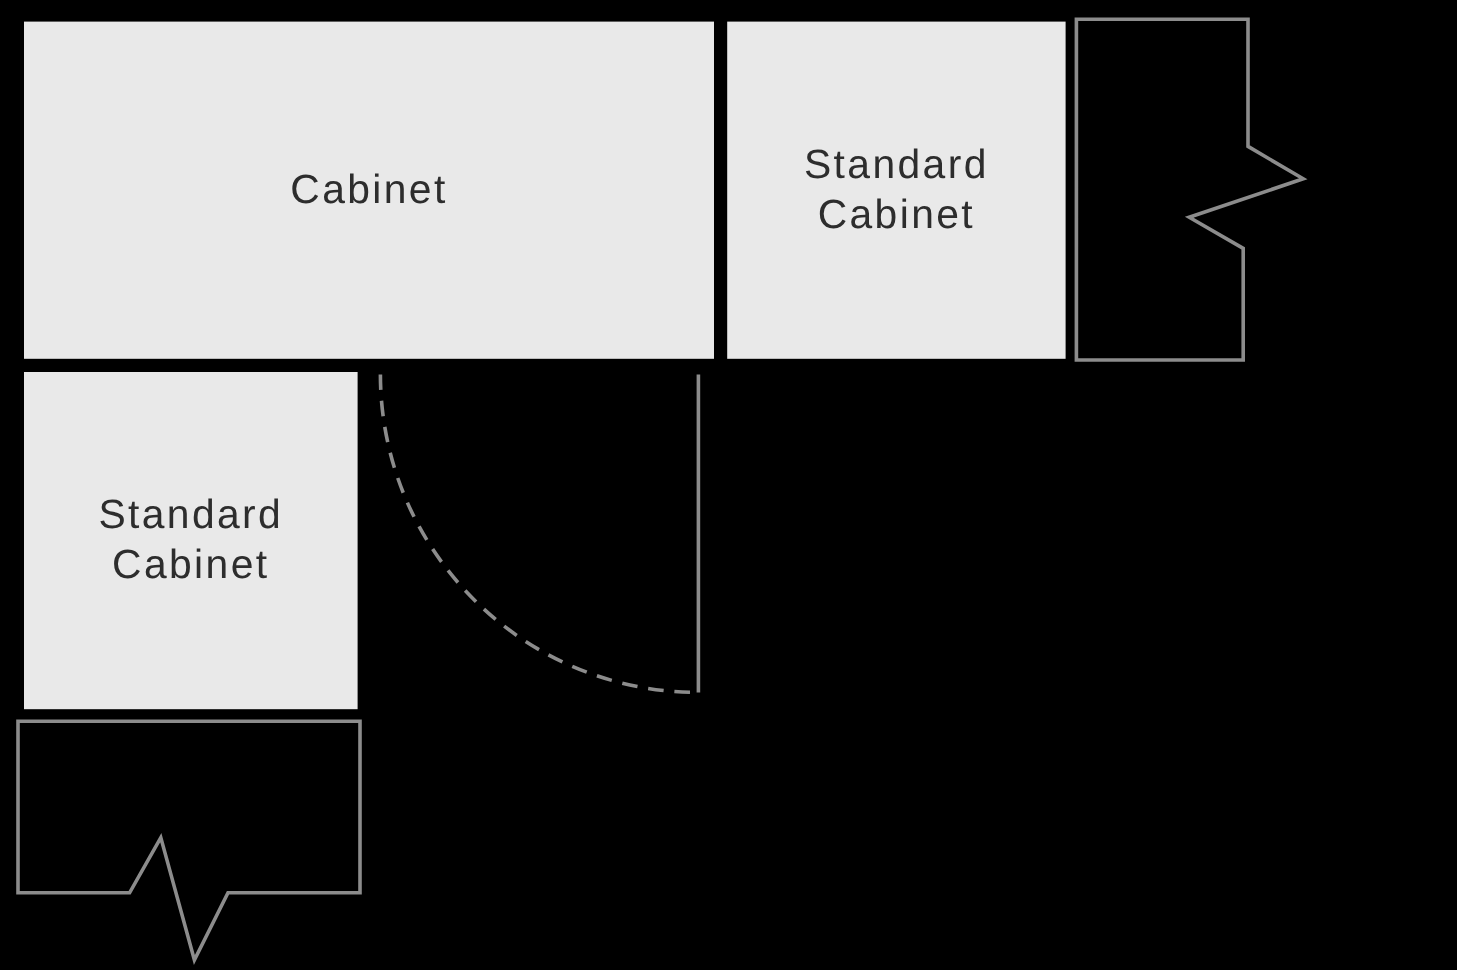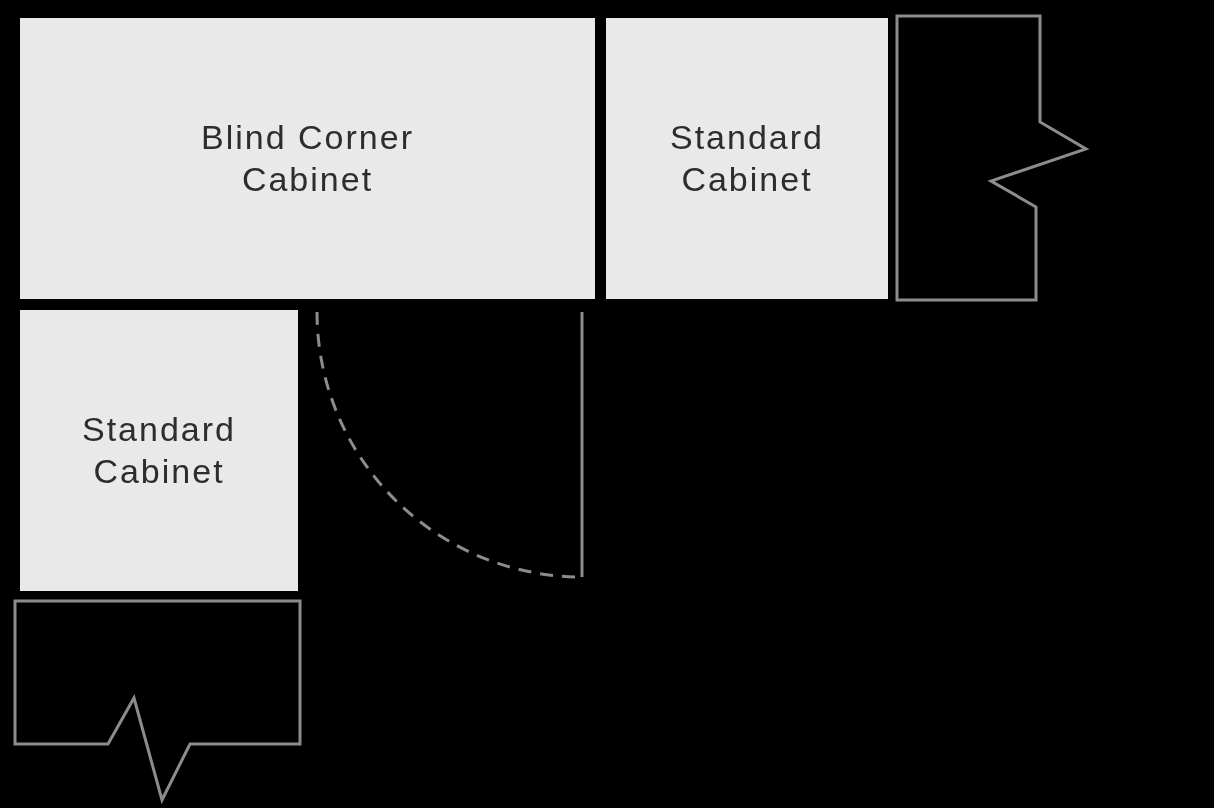--- a/index.html
+++ b/index.html
@@ -62,21 +62,20 @@
   .dashed {
     stroke-dasharray: 13 9;
   }
 </style>
 </head>
 <body>
 
 <div class="canvas">
 
   <div class="cabinet cabinet-blind-corner">
-    <span>Blind Corner</span>
     <span>Cabinet</span>
   </div>
 
   <div class="cabinet cabinet-standard-right">
     <span>Standard</span>
     <span>Cabinet</span>
   </div>
 
   <div class="cabinet cabinet-standard-left">
     <span>Standard</span>

